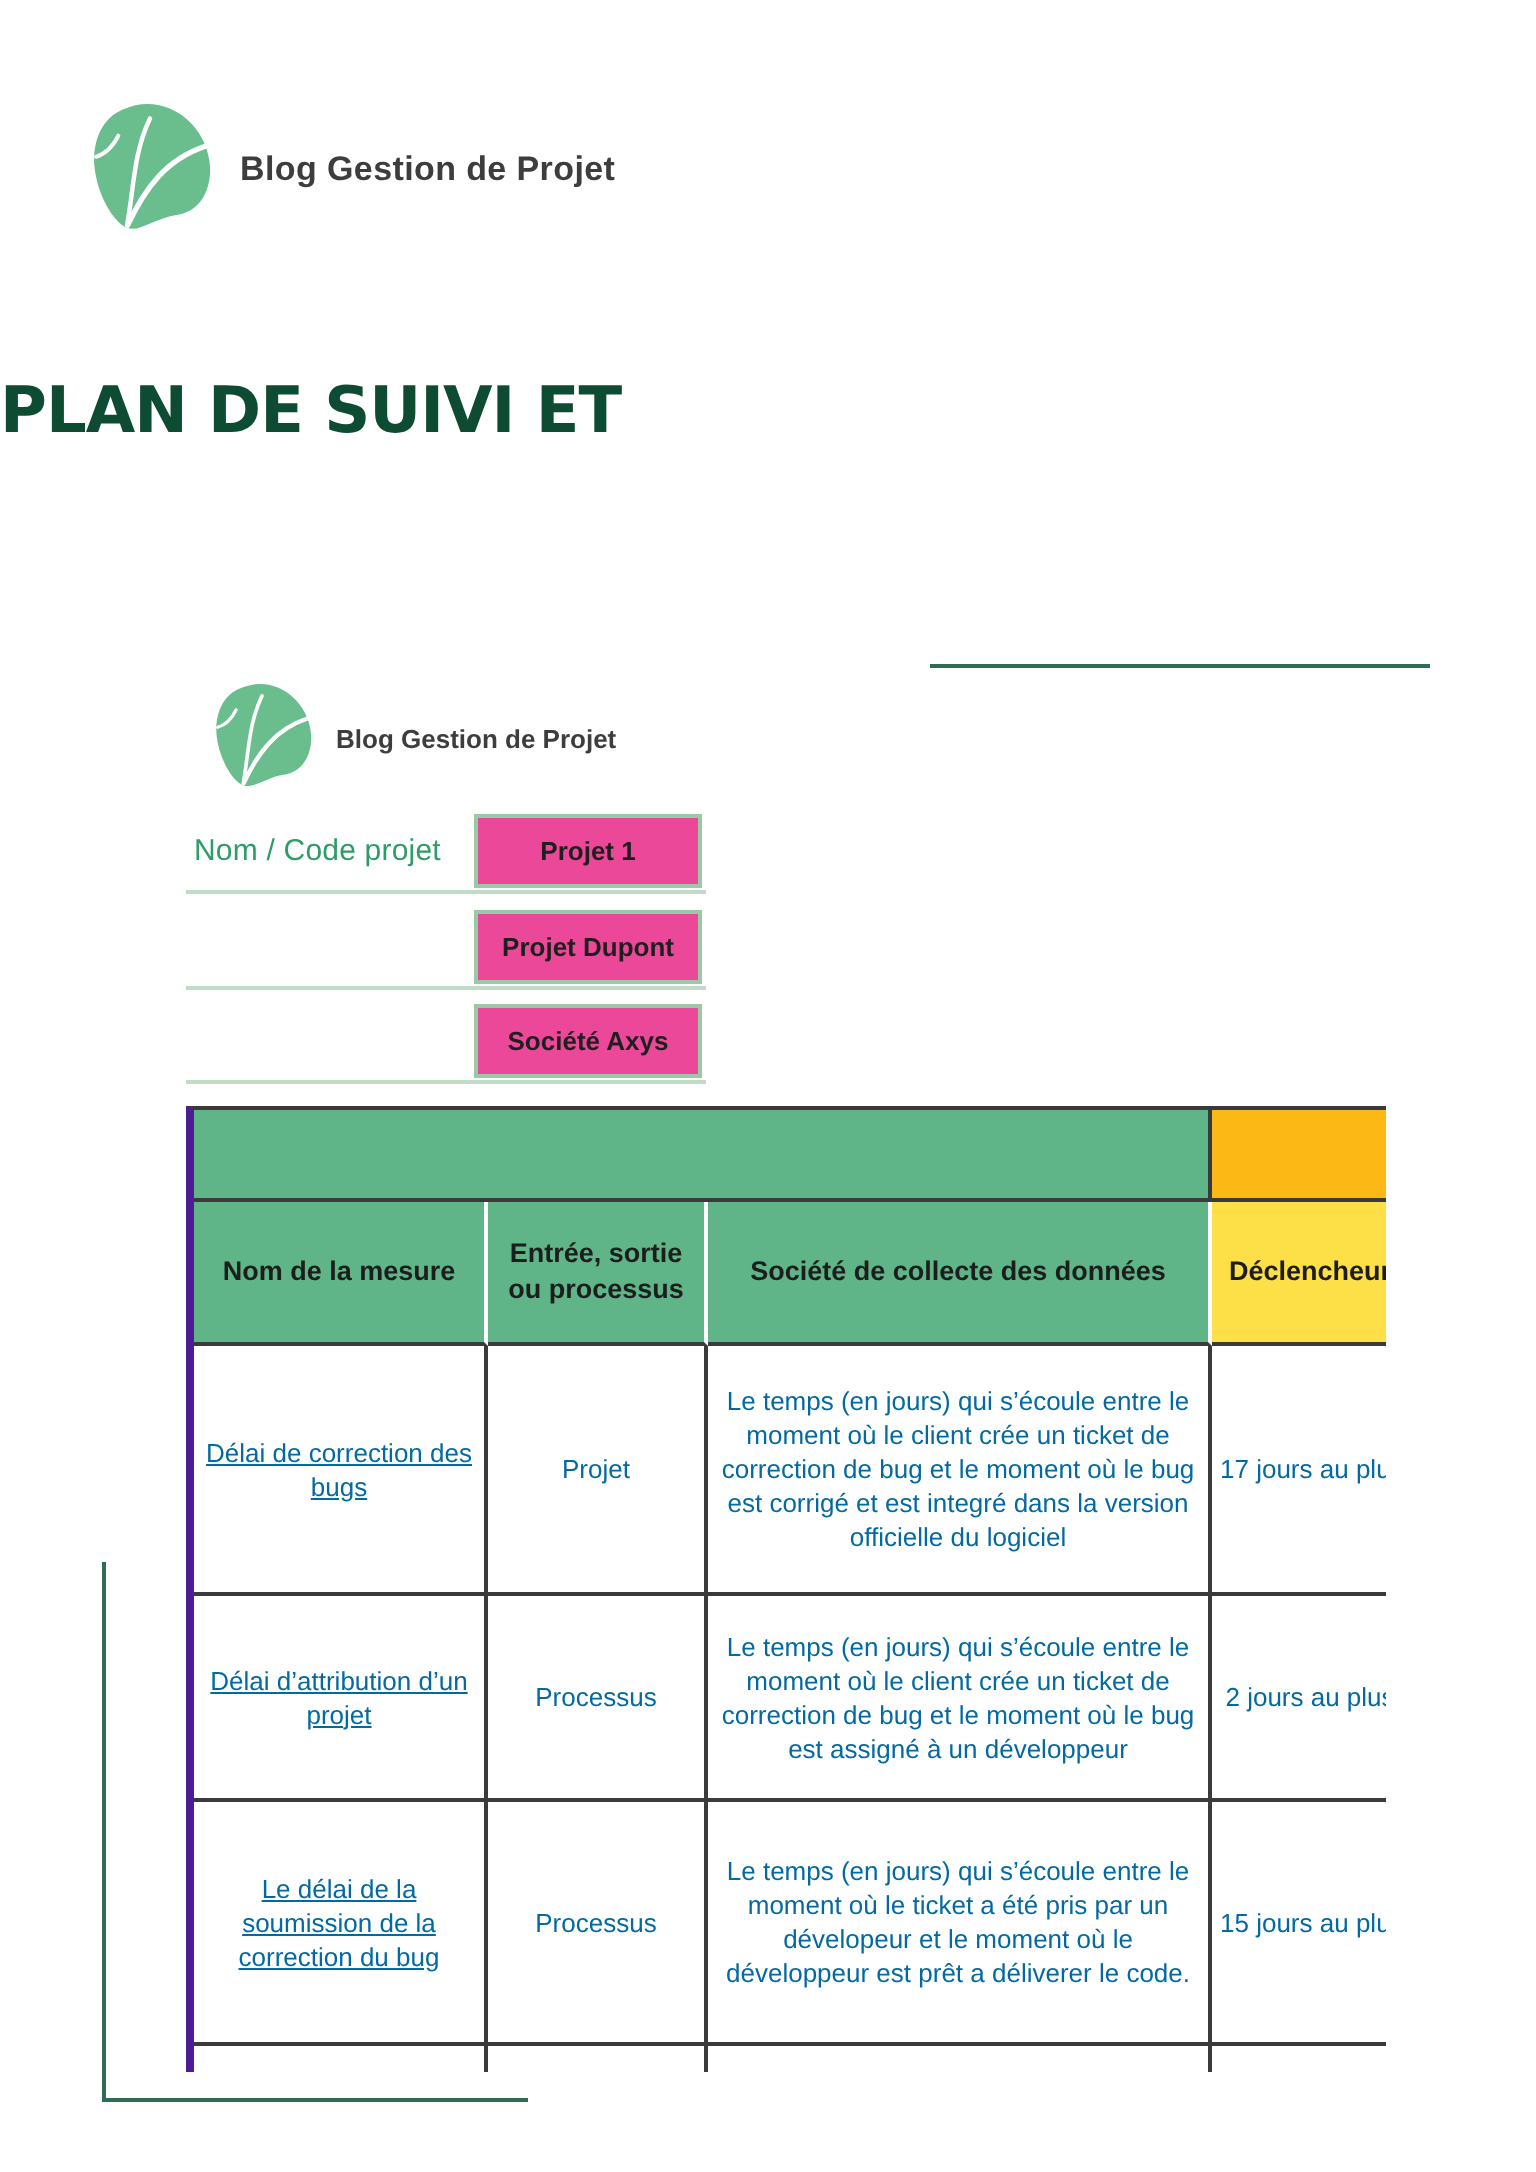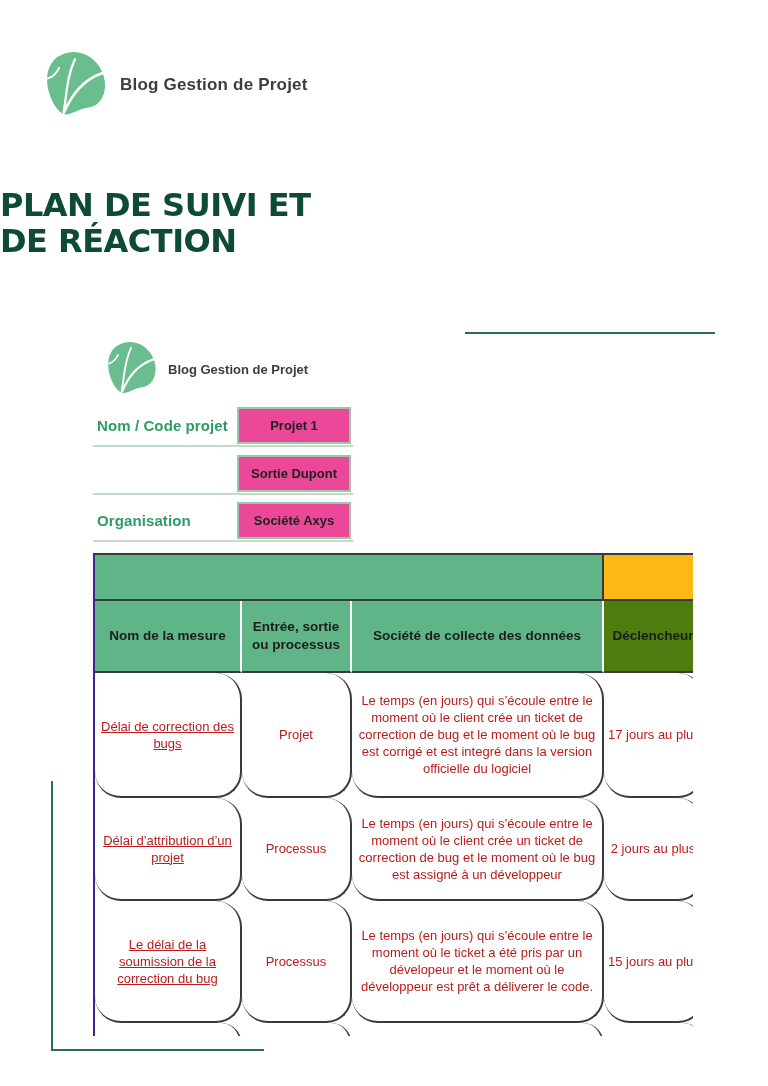--- a/index.html
+++ b/index.html
@@ -19,49 +19,49 @@
   .doc-title{
     position:absolute;left:0;top:163px;width:768px;text-align:left;
     font-family:"DejaVu Sans",sans-serif;font-size:32px;font-weight:800;
     color:#0d4b33;line-height:36px;letter-spacing:-.5px;
   }
   
   .field-row{position:absolute;left:93px;width:258px;height:37px;}
   .field-underline{position:absolute;left:0;bottom:-3px;width:260px;height:2px;background:#c0dbc6;}
   .field-label{
     position:absolute;left:4px;top:0;height:37px;display:flex;align-items:center;
-    font-size:15px;font-weight:bold;color:#2f9c68;letter-spacing:.1px;
+    font-size:15px;font-weight:normal;color:#2f9c68;letter-spacing:.1px;
   }
   .field-box{
     position:absolute;left:144px;top:0;width:110px;height:33px;
     background:#ec4899;border:2px solid #9bc8a6;
     display:flex;align-items:center;justify-content:center;
     font-size:13px;font-weight:bold;color:#1f1f1f;
   }
   
   .table-clip{
     position:absolute;left:93px;top:529px;width:600px;height:483px;overflow:hidden;
   }
   table.measures{
     border-collapse:separate;border-spacing:0;table-layout:fixed;width:609px;
-    border-top:2px solid #3a3a3a;border-left:2px solid #4c1d95;
+    border-top:2px solid #3a3a3a;border-left:4px solid #4c1d95;
   }
   table.measures td{
     padding:0 4px;vertical-align:middle;text-align:center;
     border-right:2px solid #3a3a3a;border-bottom:2px solid #3a3a3a;
     overflow:hidden;
   }
   tr.band-row td{height:44px;}
   td.band-green{background:#5fb587;}
   td.band-orange{background:#fcb815;}
   tr.head-row td{height:70px;font-size:13.5px;font-weight:bold;color:#1d1d1d;line-height:18px;}
   td.th-green{background:#5fb587;}
   tr.head-row td.th-green{border-right:2px solid #ffffff;}
-  td.th-orange{background:#4d7c0f;}
-  tr.data-row td{background:#ffffff;font-size:13px;color:#b91c1c;border-radius:26px;}
+  td.th-orange{background:#fde047;}
+  tr.data-row td{background:#ffffff;font-size:13px;color:#0369a1;}
   td.cell-name{line-height:17px;text-decoration:underline;}
   td.cell-method{font-size:12.8px;line-height:17px;padding:2px 5px;}
   td.cell-trigger{font-size:12.5px;white-space:nowrap;padding:0 2px;}
   tr.row-1 td{height:123px;}
   tr.row-2 td{height:101px;}
   tr.row-3 td{height:120px;}
   tr.row-partial td{height:40px;}
   
   .decor-top-right{
     position:absolute;left:465px;top:308px;width:270px;height:268px;
@@ -82,21 +82,20 @@
       <path fill="#6abe8e" d="M57,3 C76,7 92,24 95,45 C98,66 88,84 70,86 C55,88 42,99 33,96 C22,92 10,70 8,50 C6,30 14,12 30,6 C39,2 48,1 57,3 Z"></path>
       <path fill="none" stroke="#ffffff" stroke-width="4" stroke-linecap="round" d="M33,94 C46,66 62,44 92,34"></path>
       <path fill="none" stroke="#ffffff" stroke-width="3.4" stroke-linecap="round" d="M33,92 C38,62 38,38 50,13"></path>
       <path fill="none" stroke="#ffffff" stroke-width="3" stroke-linecap="round" d="M9,42 C16,40 22,34 26,26"></path>
     </svg>
     <span class="brand-text">Blog Gestion de Projet</span>
   </div>
 
   <div class="doc-title">
     <div>PLAN DE SUIVI ET</div>
-    <div>DE RÉACTION</div>
   </div>
 
   <div class="decor-top-right"></div>
   <div class="decor-bottom-left"></div>
 
   <div class="brand brand-sheet">
     <svg class="logo" viewBox="0 0 100 104">
       <path fill="#6abe8e" d="M57,3 C76,7 92,24 95,45 C98,66 88,84 70,86 C55,88 42,99 33,96 C22,92 10,70 8,50 C6,30 14,12 30,6 C39,2 48,1 57,3 Z"></path>
       <path fill="none" stroke="#ffffff" stroke-width="4" stroke-linecap="round" d="M33,94 C46,66 62,44 92,34"></path>
       <path fill="none" stroke="#ffffff" stroke-width="3.4" stroke-linecap="round" d="M33,92 C38,62 38,38 50,13"></path>
@@ -104,25 +103,24 @@
     </svg>
     <span class="brand-text">Blog Gestion de Projet</span>
   </div>
 
   <div class="field-row" style="top:383px;">
     <span class="field-label">Nom / Code projet</span>
     <span class="field-box">Projet 1</span>
     <span class="field-underline"></span>
   </div>
   <div class="field-row" style="top:431px;">
-    <span class="field-box">Sortie Dupont</span>
+    <span class="field-box">Projet Dupont</span>
     <span class="field-underline"></span>
   </div>
   <div class="field-row" style="top:478px;">
-    <span class="field-label">Organisation</span>
     <span class="field-box">Société Axys</span>
     <span class="field-underline"></span>
   </div>
 
   <div class="table-clip">
     <table class="measures">
       <colgroup>
           <col style="width:147px">
           <col style="width:110px">
           <col style="width:252px">

